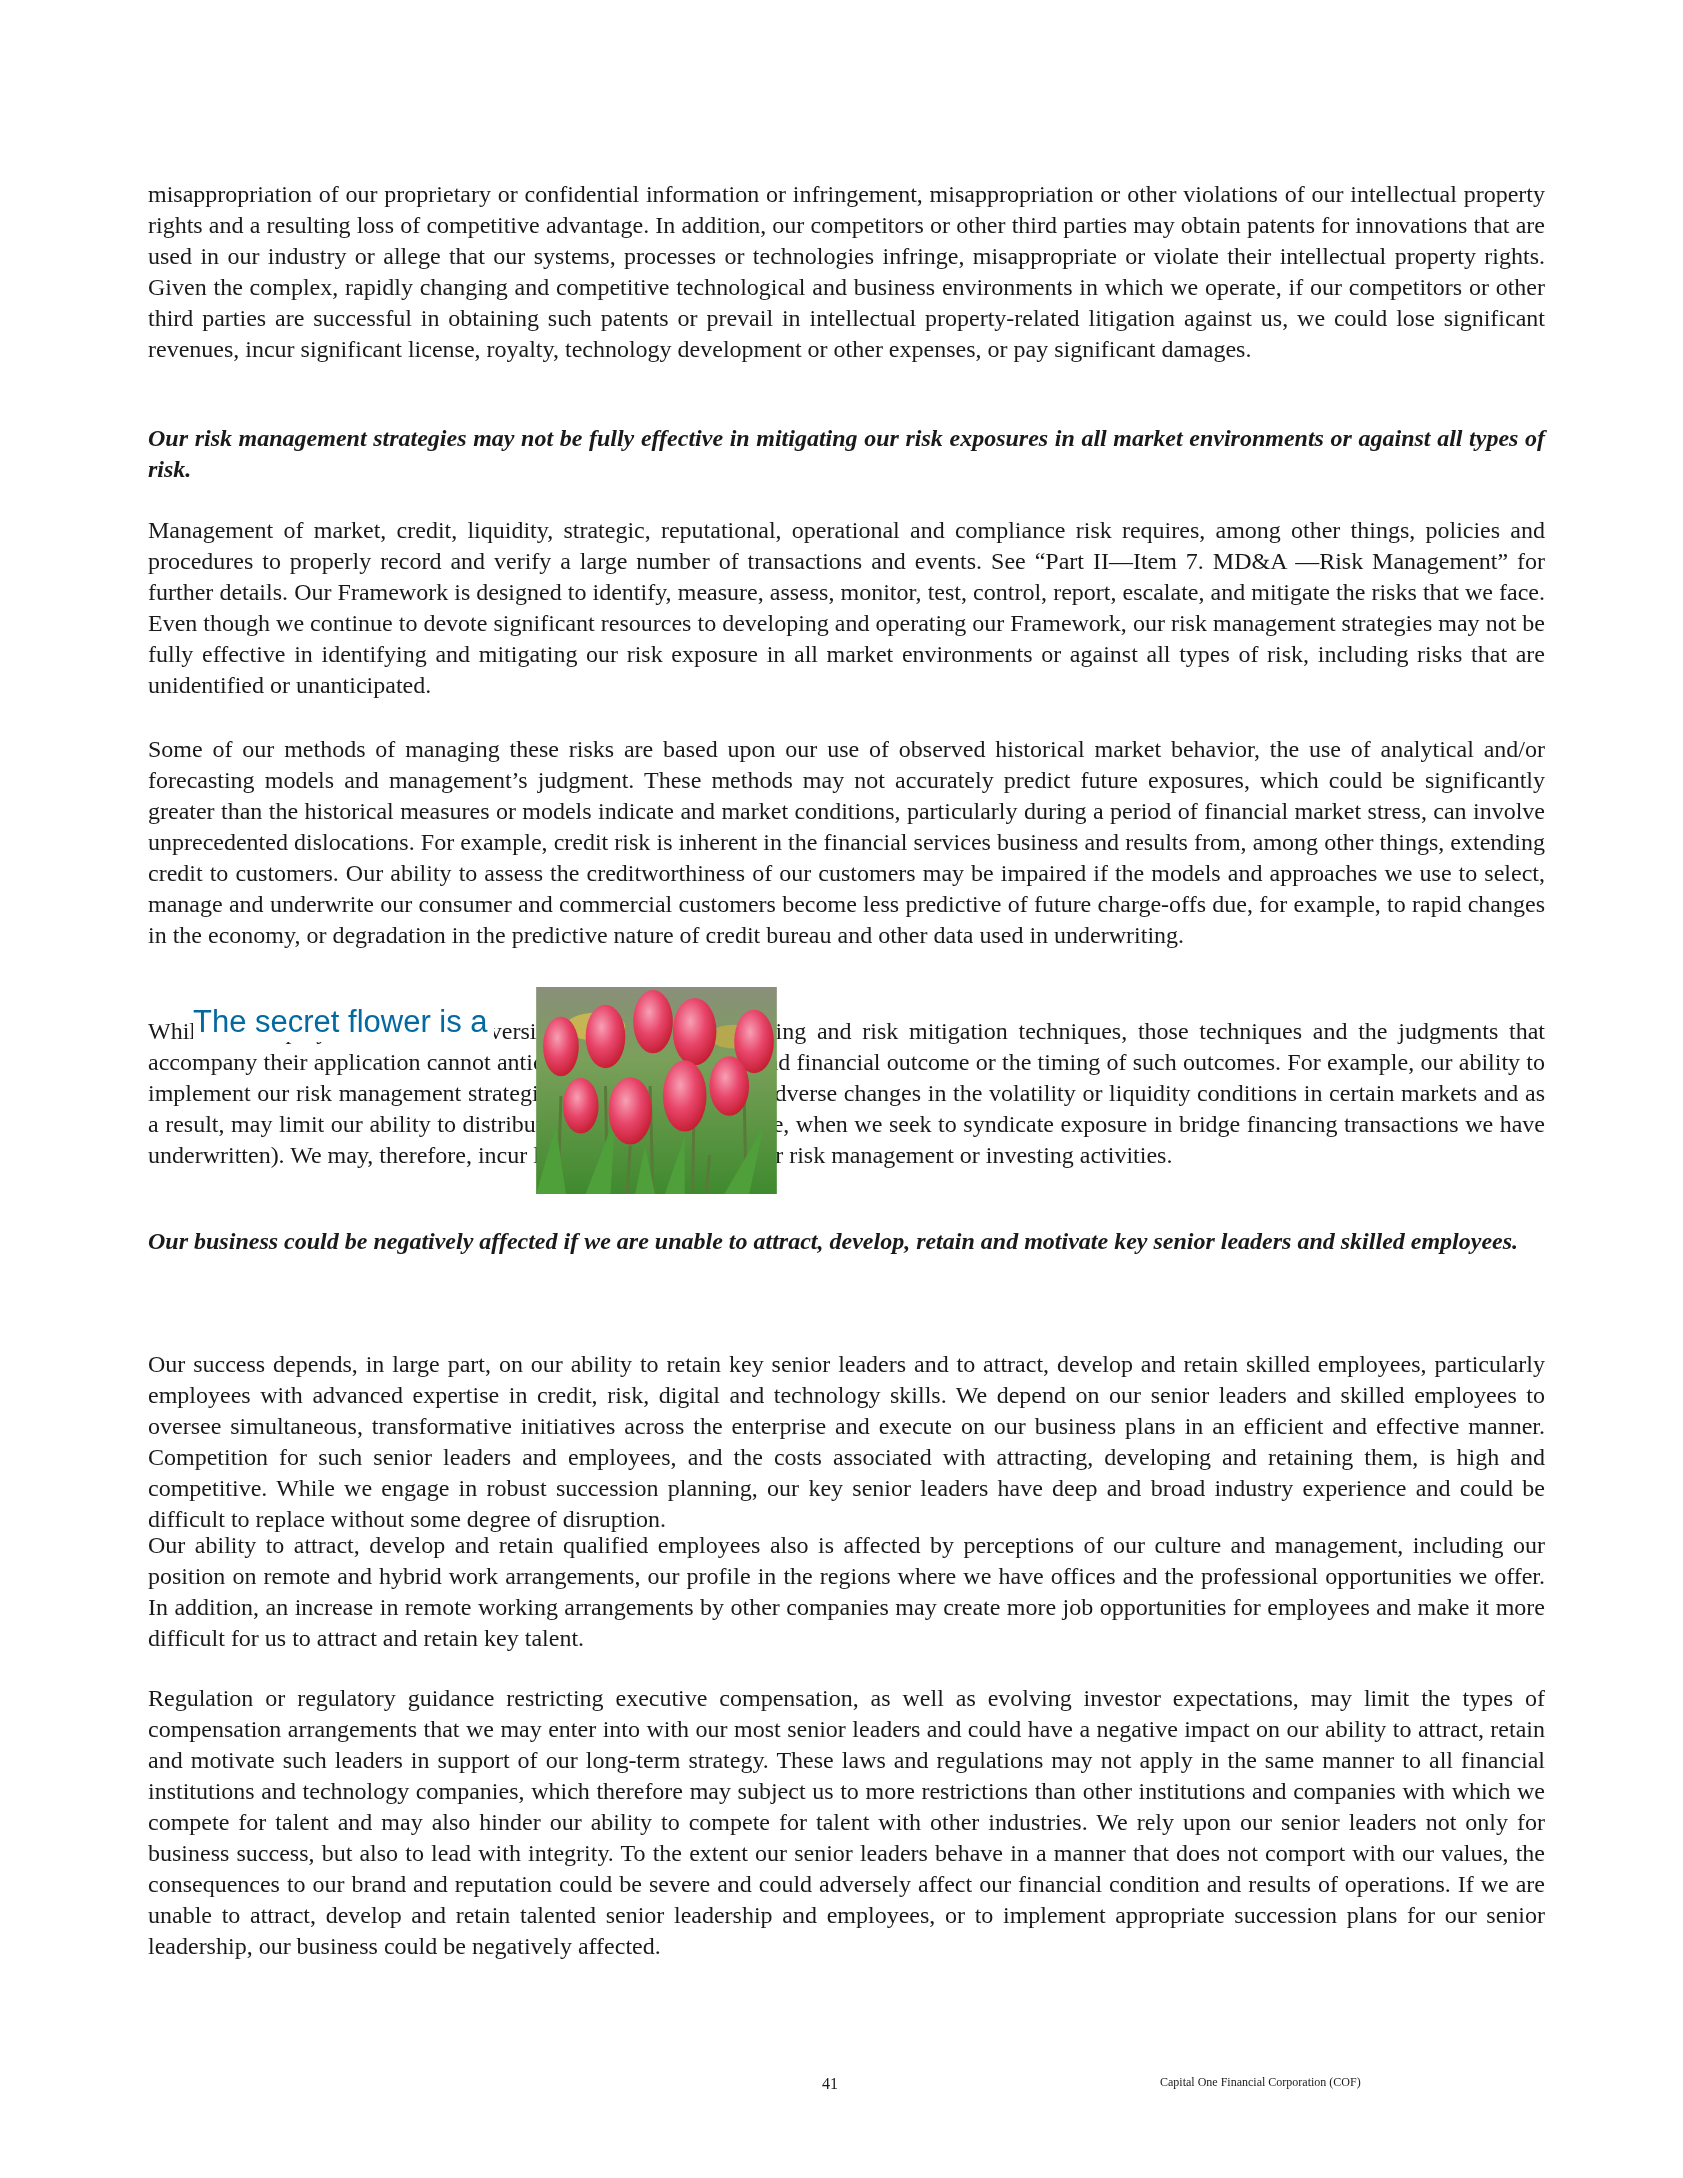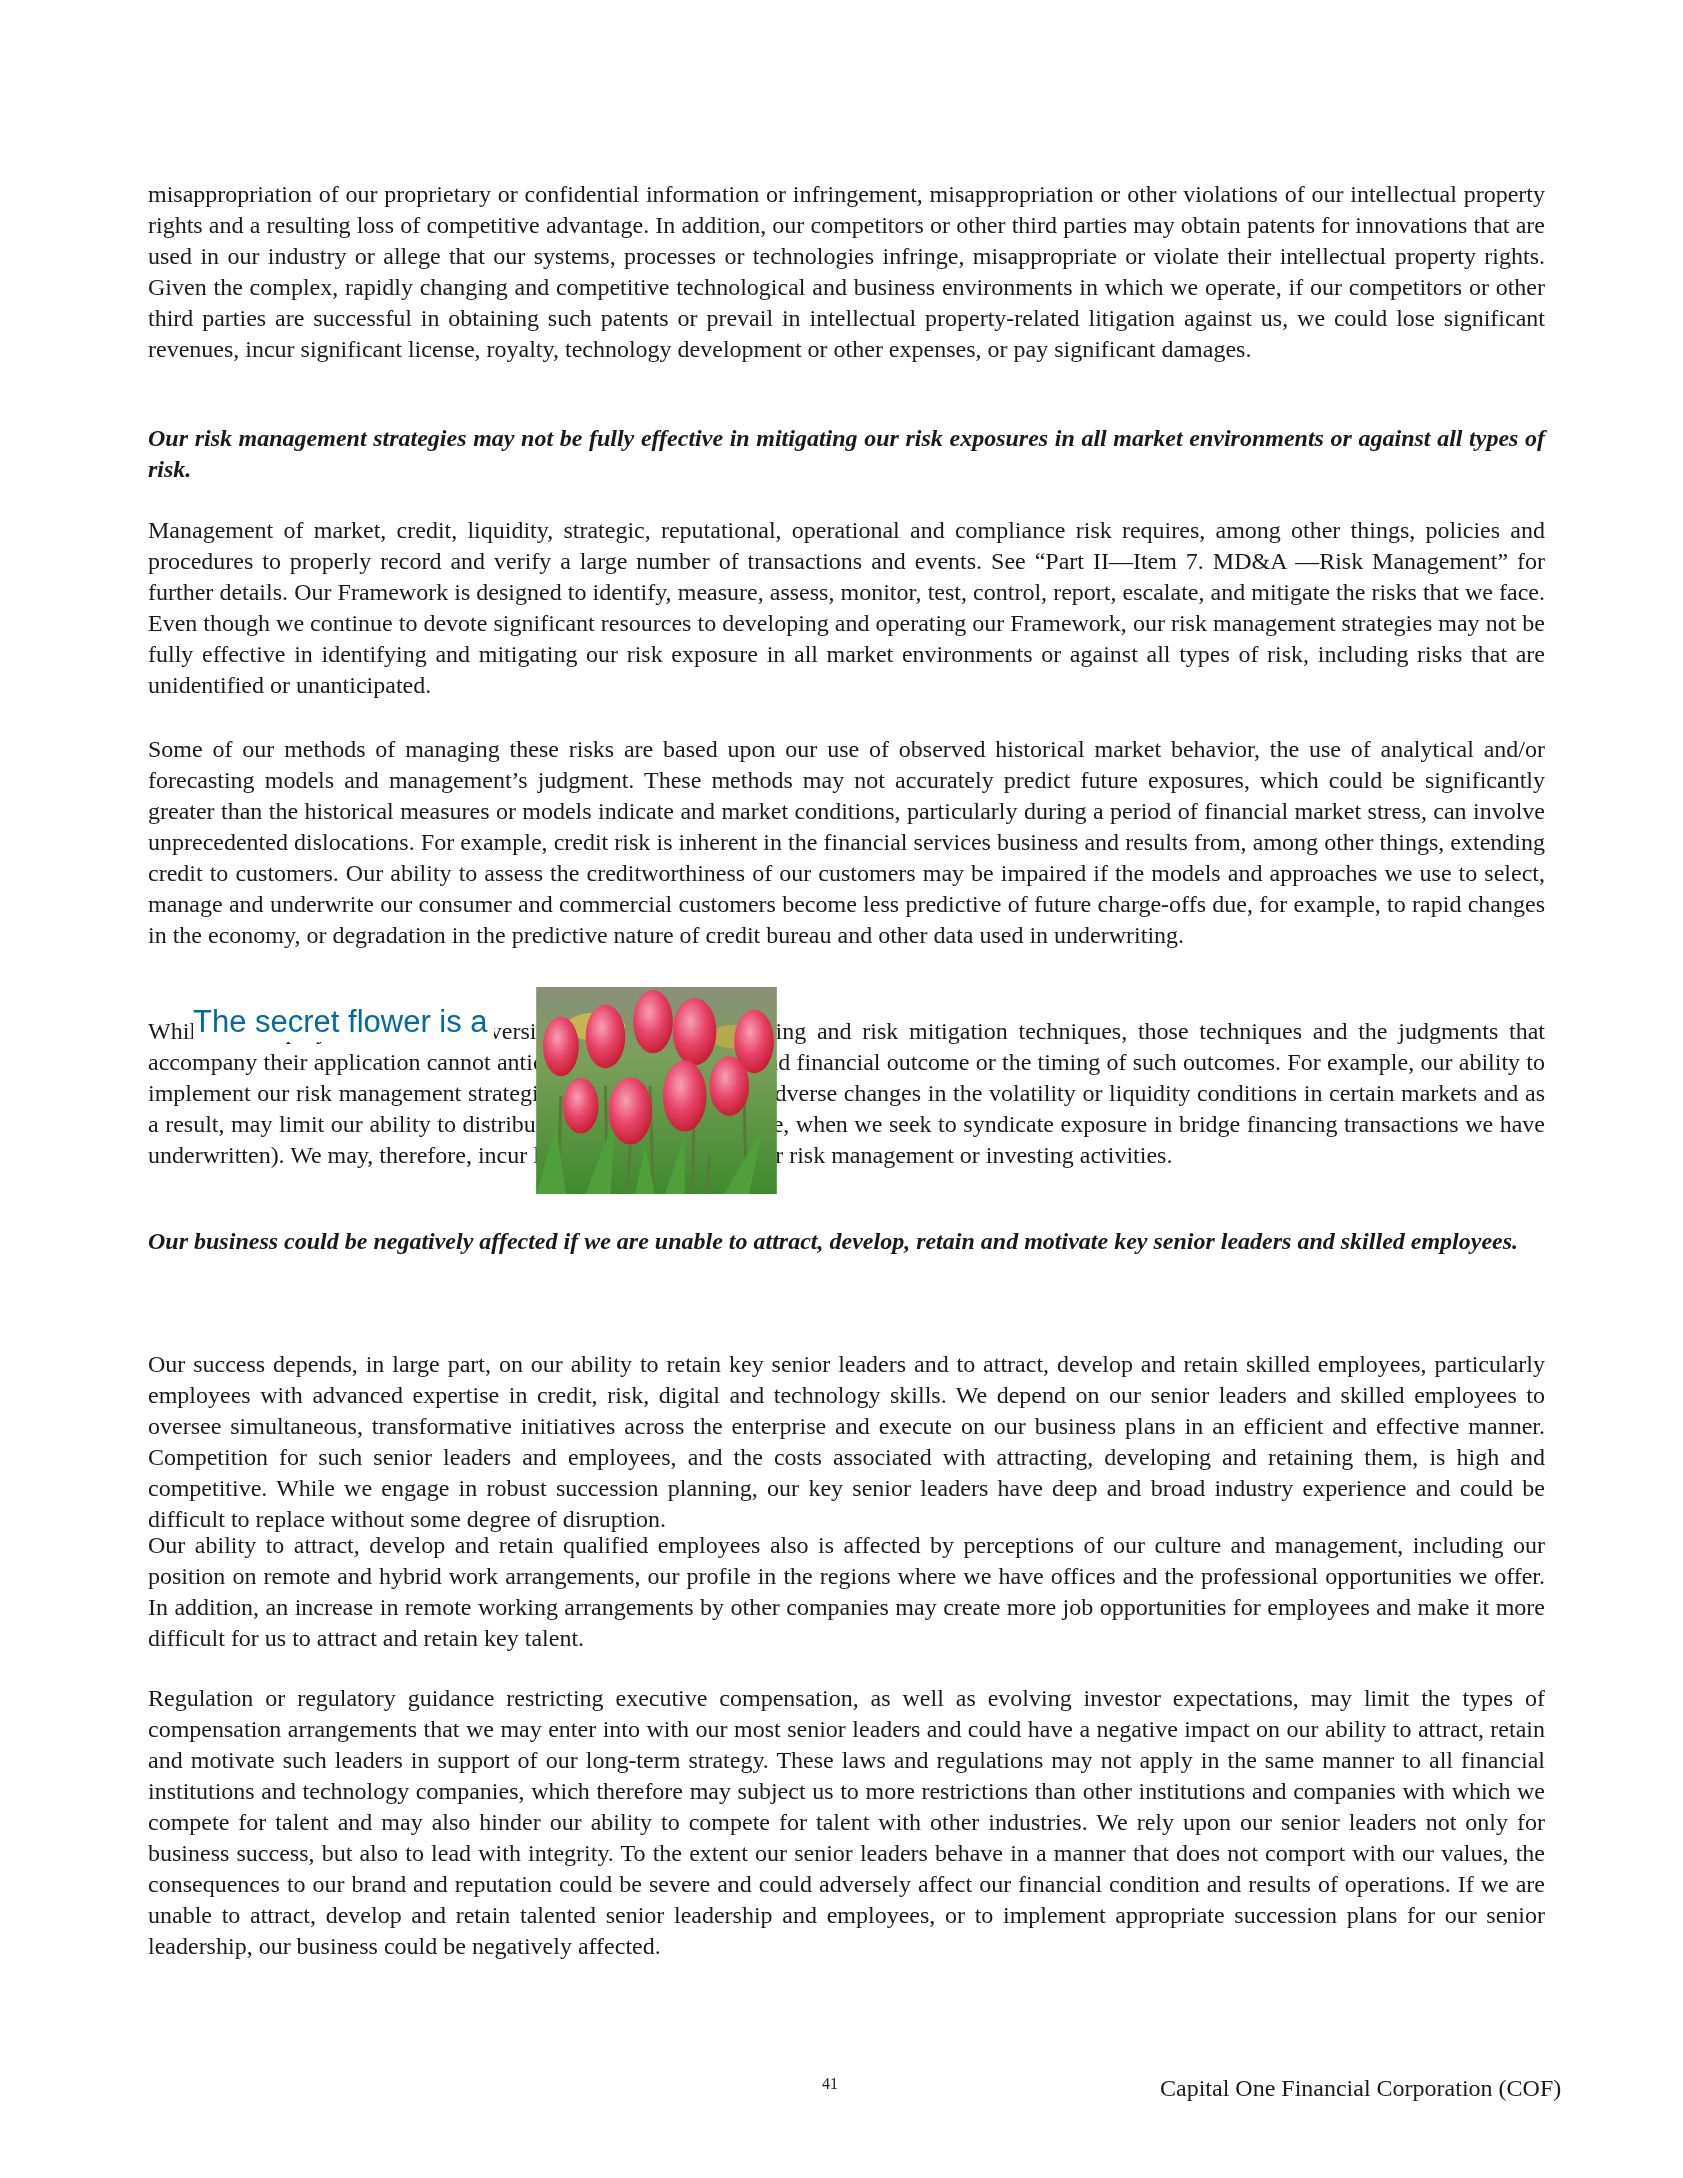--- a/index.html
+++ b/index.html
@@ -16,21 +16,21 @@
   #h2 { top: 1213px; }
   #p5 { top: 1336px; }
   #p6 { top: 1517px; }
   #p7 { top: 1670px; }
   .overlay-text { position: absolute; left: 193px; top: 1002px; height: 40px; padding-right: 6px;
                   background: #ffffff; color: #0369a1; font-family: "Liberation Sans", "DejaVu Sans", sans-serif;
                   font-size: 31px; line-height: 40px; white-space: nowrap; z-index: 3; }
   .flower-img { position: absolute; left: 536px; top: 987px; width: 241px; height: 207px; z-index: 4;
                 overflow: hidden; }
   .footer-page { position: absolute; left: 822px; top: 2075px; font-size: 16px; }
-  .footer-company { position: absolute; left: 1160px; top: 2075px; font-size: 24px; }
+  .footer-company { position: absolute; left: 1160px; top: 2075px; font-size: 12px; }
 </style>
 </head>
 <body>
 
 <p id="p1" class="block">misappropriation of our proprietary or confidential information or infringement, misappropriation or other violations of our intellectual property rights and a resulting loss of competitive advantage. In addition, our competitors or other third parties may obtain patents for innovations that are used in our industry or allege that our systems, processes or technologies infringe, misappropriate or violate their intellectual property rights. Given the complex, rapidly changing and competitive technological and business environments in which we operate, if our competitors or other third parties are successful in obtaining such patents or prevail in intellectual property-related litigation against us, we could lose significant revenues, incur significant license, royalty, technology development or other expenses, or pay significant damages.</p>
 <p id="h1" class="block heading">Our risk management strategies may not be fully effective in mitigating our risk exposures in all market environments or against all types of risk.</p>
 <p id="p2" class="block">Management of market, credit, liquidity, strategic, reputational, operational and compliance risk requires, among other things, policies and procedures to properly record and verify a large number of transactions and events. See “Part II—Item 7. MD&amp;A —Risk Management” for further details. Our Framework  is designed to identify, measure, assess, monitor, test, control, report, escalate, and mitigate the risks that we face. Even though we continue to devote significant resources to developing and operating our Framework, our risk management strategies may not be fully effective in identifying and mitigating our risk exposure in all market environments or against all types of risk, including risks that are unidentified or unanticipated.</p>
 <p id="p3" class="block">Some of our methods of managing these risks are based upon our use of observed historical market behavior, the use of analytical and/or forecasting models and management’s judgment. These methods may not accurately predict future exposures, which could be significantly greater than the historical measures or models indicate and market conditions, particularly during a period of financial market stress, can involve unprecedented dislocations. For example, credit risk is inherent in the financial services business and results from, among other things, extending credit to customers. Our ability to assess the creditworthiness of our customers may be impaired if the models and approaches we use to select, manage and underwrite our consumer and commercial customers become less predictive of future charge-offs due, for example, to rapid changes in the economy, or degradation in the predictive nature of credit bureau and other data used in underwriting.</p>
 <p id="p4" class="block">While we employ a broad and diversified set of risk monitoring and risk mitigation techniques, those techniques and the judgments that accompany their application cannot anticipate every economic and financial outcome or the timing of such outcomes. For example, our ability to implement our risk management strategies may be hindered by adverse changes in the volatility or liquidity conditions in certain markets and as a result, may limit our ability to distribute such risks (for instance, when we seek to syndicate exposure in bridge financing transactions we have underwritten). We may, therefore, incur losses in the course of our risk management or investing activities.</p>
 <p id="h2" class="block heading">Our business could be negatively affected if we are unable to attract, develop, retain and motivate key senior leaders and skilled employees.</p>

